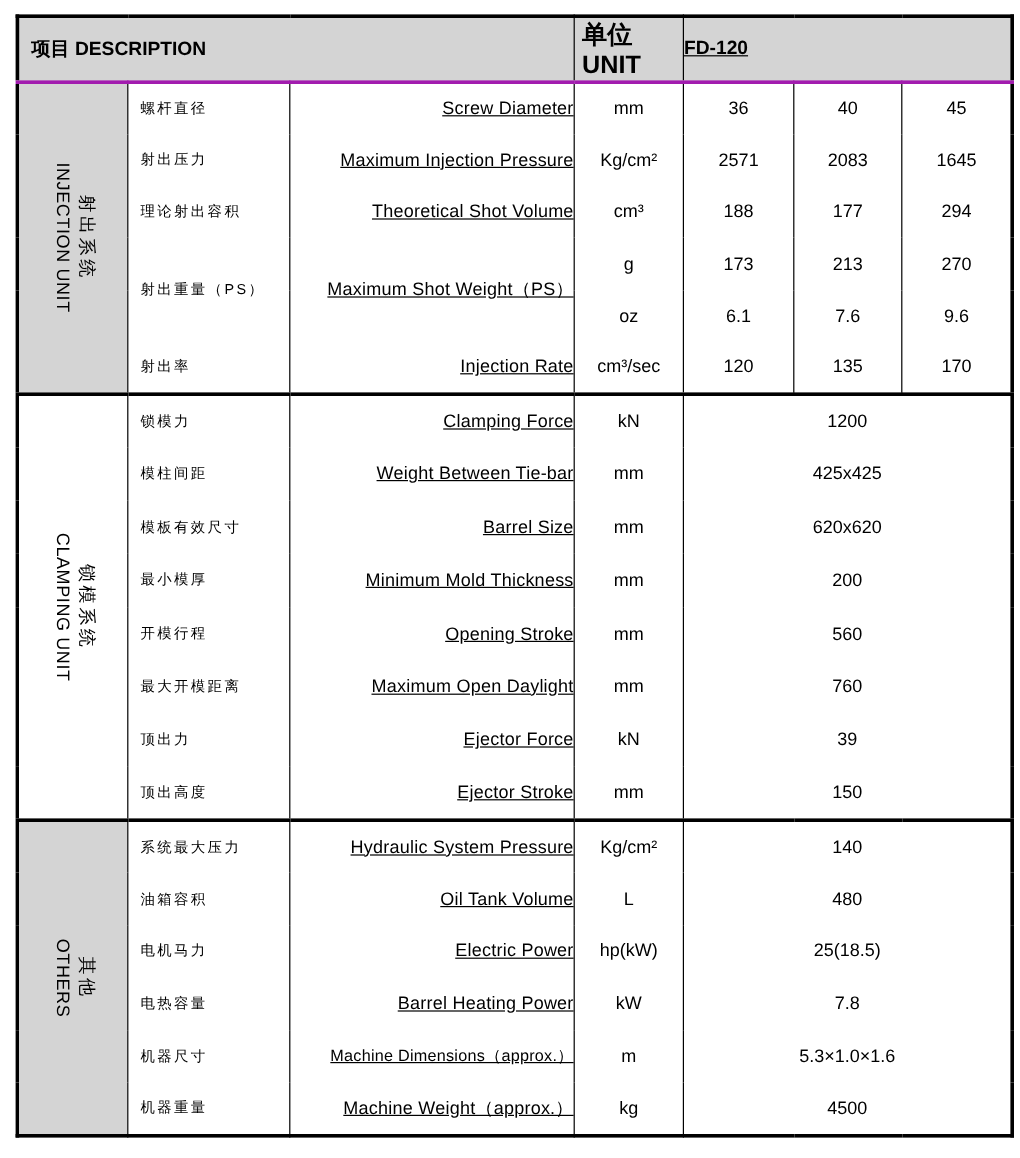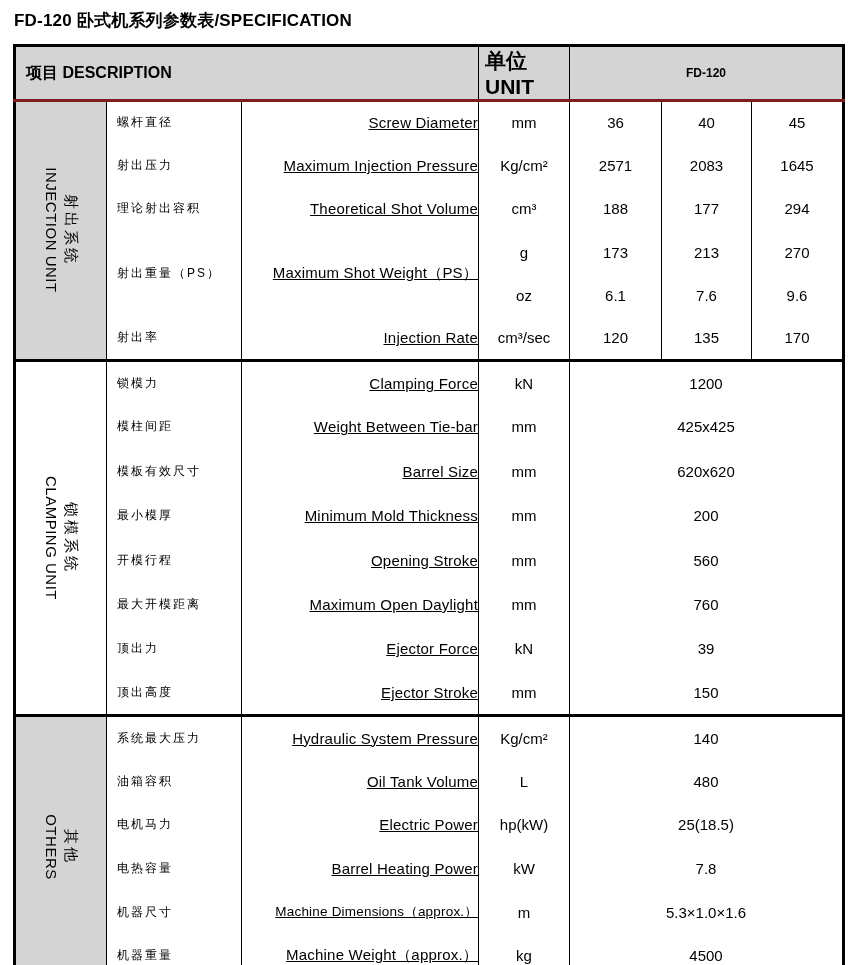--- a/index.html
+++ b/index.html
@@ -45,26 +45,26 @@
     vertical-align: middle;
     font-size: 15px;
     font-weight: normal;
   }
   .b-r { border-right: 1.5px solid #000; }
 
   thead tr { height: 43px; }
   thead th {
     background: #d4d4d4;
     font-weight: bold;
-    border-bottom: 3px solid #7f1d1d;
+    border-bottom: 3px solid #a21caf;
     margin-left: 20px;
   }
   .h-desc { text-align: left; padding-left: 10px; font-size: 16px; }
   .h-unit { text-align: left; padding-left: 6px; font-size: 21px; }
-  .h-model { text-align: center; font-size: 12px; }
+  .h-model { text-align: left; font-size: 16px; text-decoration: underline; }
 
   tr.sec-start > td { border-top: 3px solid #000; }
   tr.r-inj { height: 43.3px; }
   tr.r-cl  { height: 44.4px; }
   tr.r-ot  { height: 43.8px; }
 
   td.group-cell { position: relative; }
   td.group-cell.gray { background: #d4d4d4; }
   td.group-cell.white { background: #ffffff; }
   .vlabel {
@@ -92,21 +92,20 @@
     letter-spacing: 0.2px;
     text-decoration: underline;
   }
   td.en.en-sm { font-size: 13.5px; }
   td.unit, td.val, td.val-wide { text-align: center; }
 </style>
 </head>
 <body>
 
 <div class="page">
-  <h1 class="title">FD-120 卧式机系列参数表/SPECIFICATION</h1>
 
   <table class="spec-table">
     <colgroup>
       <col class="c-group">
         <col class="c-cn">
         <col class="c-en">
         <col class="c-unit">
         <col class="c-v1">
         <col class="c-v2">
         <col class="c-v3">

